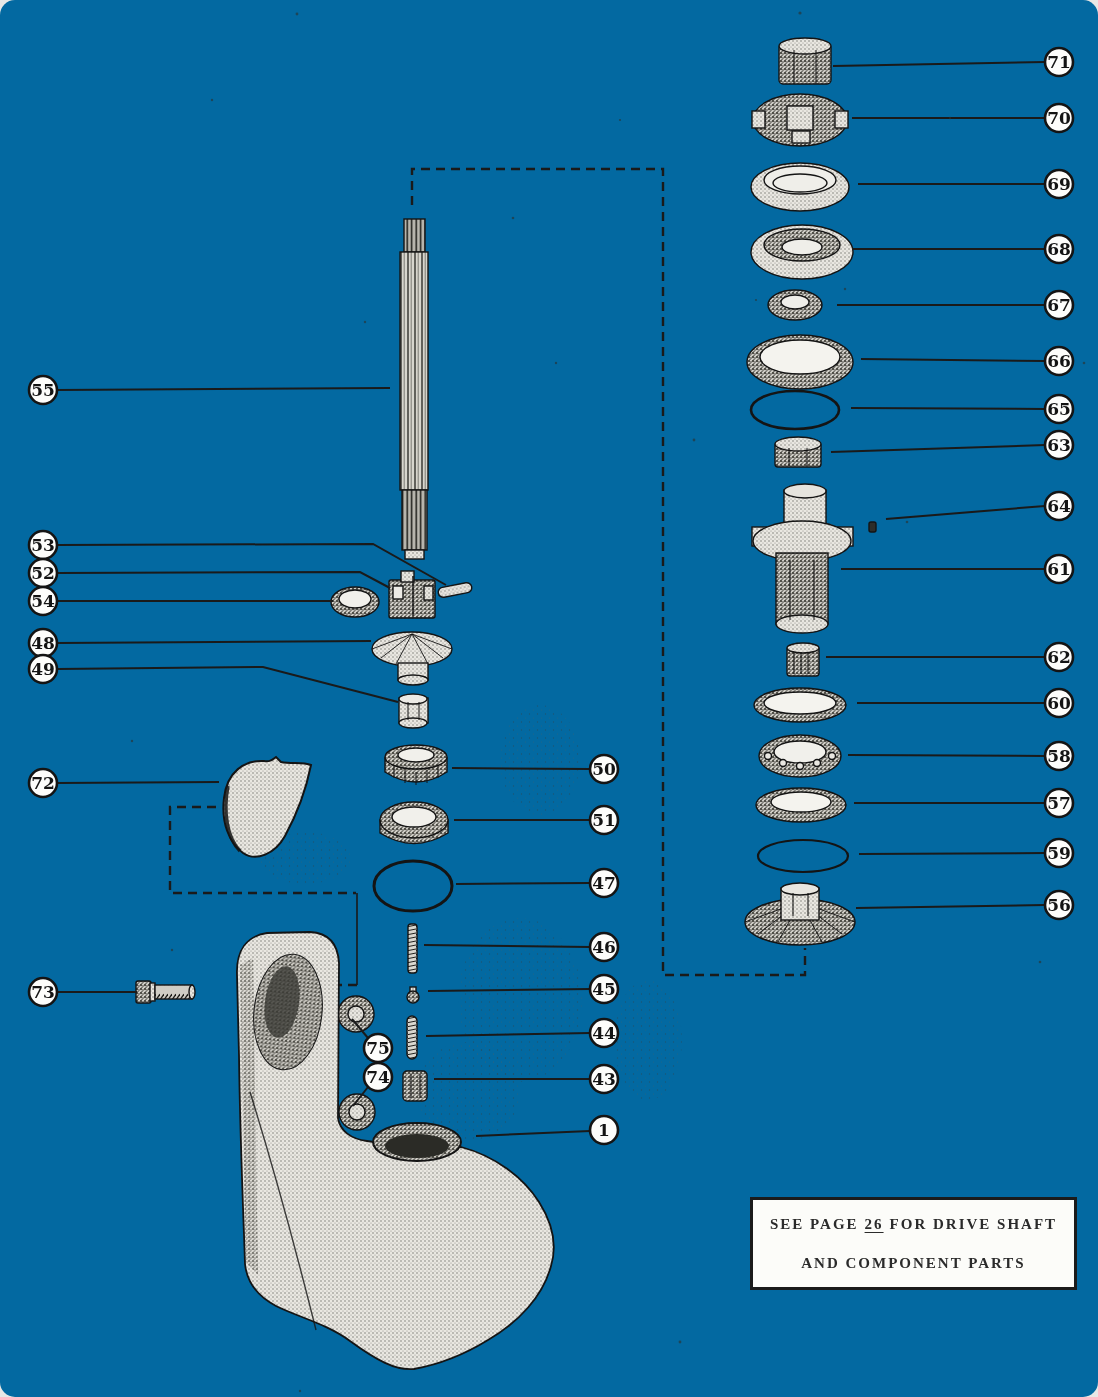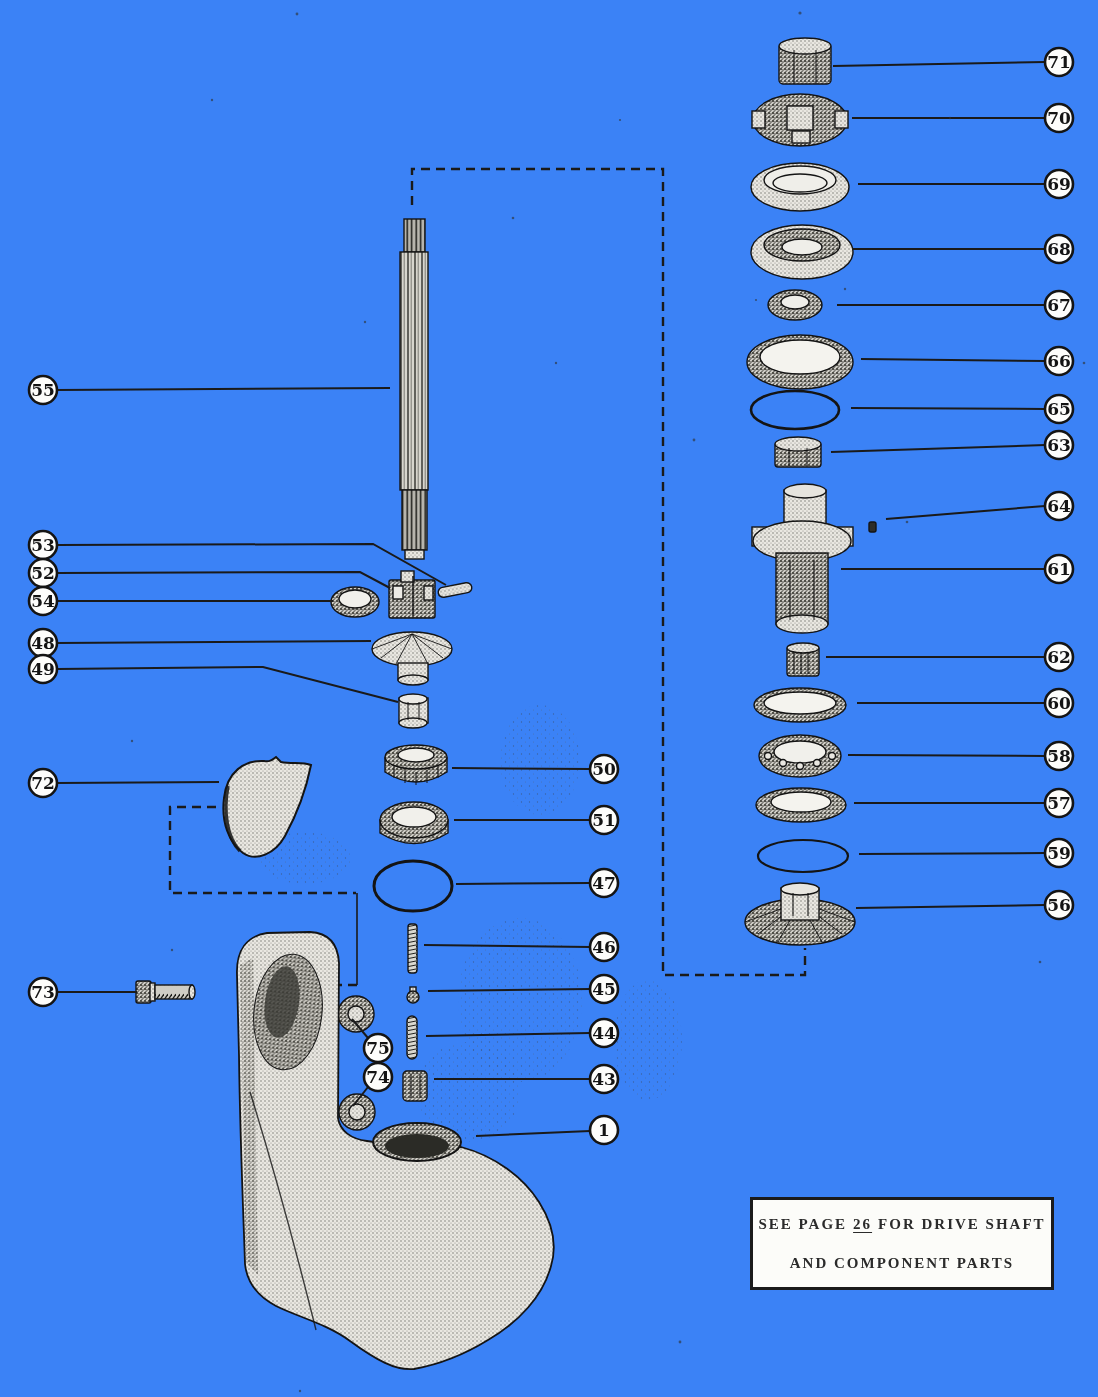--- a/index.html
+++ b/index.html
@@ -1,33 +1,34 @@
 <!DOCTYPE html>
 <html><head>
 <meta charset="utf-8">
 <style>
   html,body{margin:0;padding:0;background:#e8e8e6;}
   .page{
     position:relative;
     width:1098px;height:1397px;
-    background:#3b82f6;
+    background:#0369a1;
     overflow:hidden;
     font-family:"Liberation Serif", serif;
+    border-radius:15px;
   }
   svg{position:absolute;left:0;top:0;}
   
   .dashline{fill:none;stroke:#1a1a1a;stroke-width:2.4;stroke-dasharray:9 6;}
   .solidline{fill:none;stroke:#1a1a1a;stroke-width:1.6;}
   .leader{fill:none;stroke:#1a1a1a;stroke-width:2;}
   .bal{fill:#fdfdfb;stroke:#141414;stroke-width:2.6;}
   .bt{font-family:"DejaVu Serif",serif;font-weight:700;font-size:17px;fill:#141414;text-anchor:middle;}
   .pk{stroke:#141414;stroke-width:1.4;}
   
   .note-box{
-    position:absolute;left:750px;top:1197px;width:304px;height:93px;
+    position:absolute;left:750px;top:1197px;width:327px;height:93px;
     border:3px solid #1b1b1b;background:#fcfcf9;
     text-align:center;box-sizing:border-box;padding-top:17px;
     font-family:"Liberation Serif",serif;font-weight:700;font-size:15px;
     letter-spacing:2px;color:#2b2b2b;line-height:1;
   }
   .note-line{white-space:nowrap;}
   .note-line + .note-line{margin-top:24px;}
   .note-line span{margin:0 3px;}
   .pg{text-decoration:underline;text-underline-offset:3px;}
 </style>

